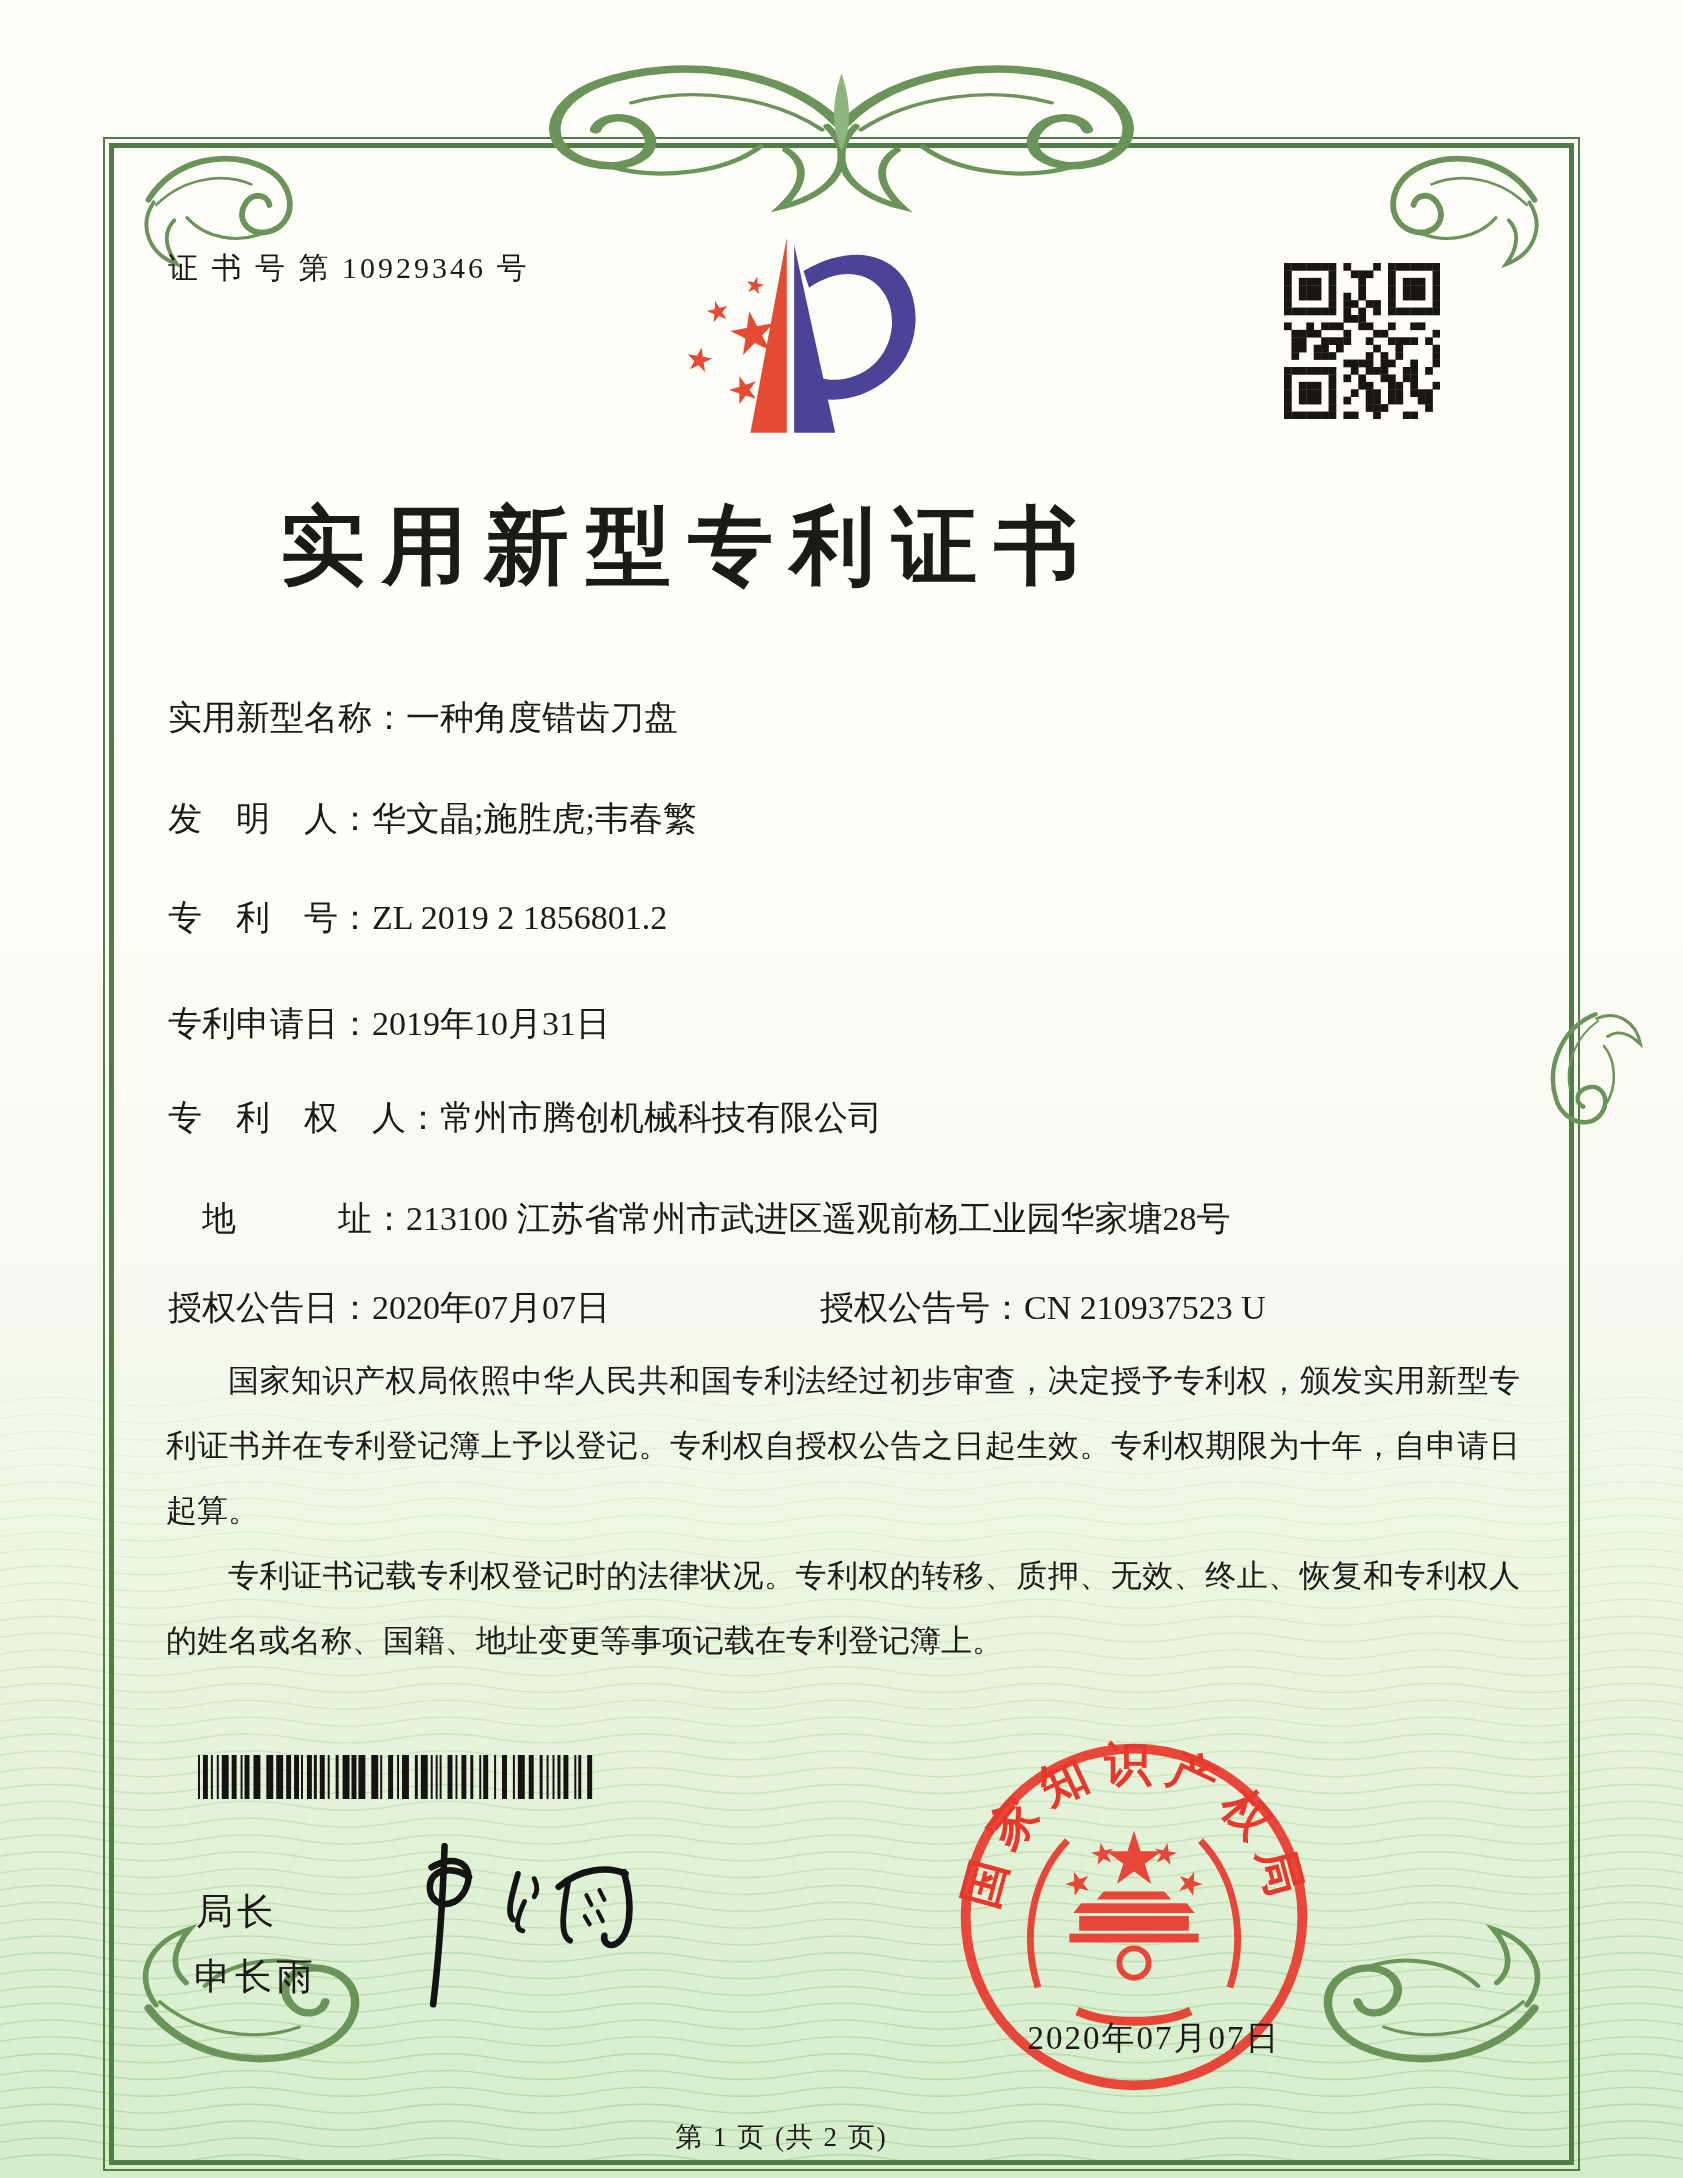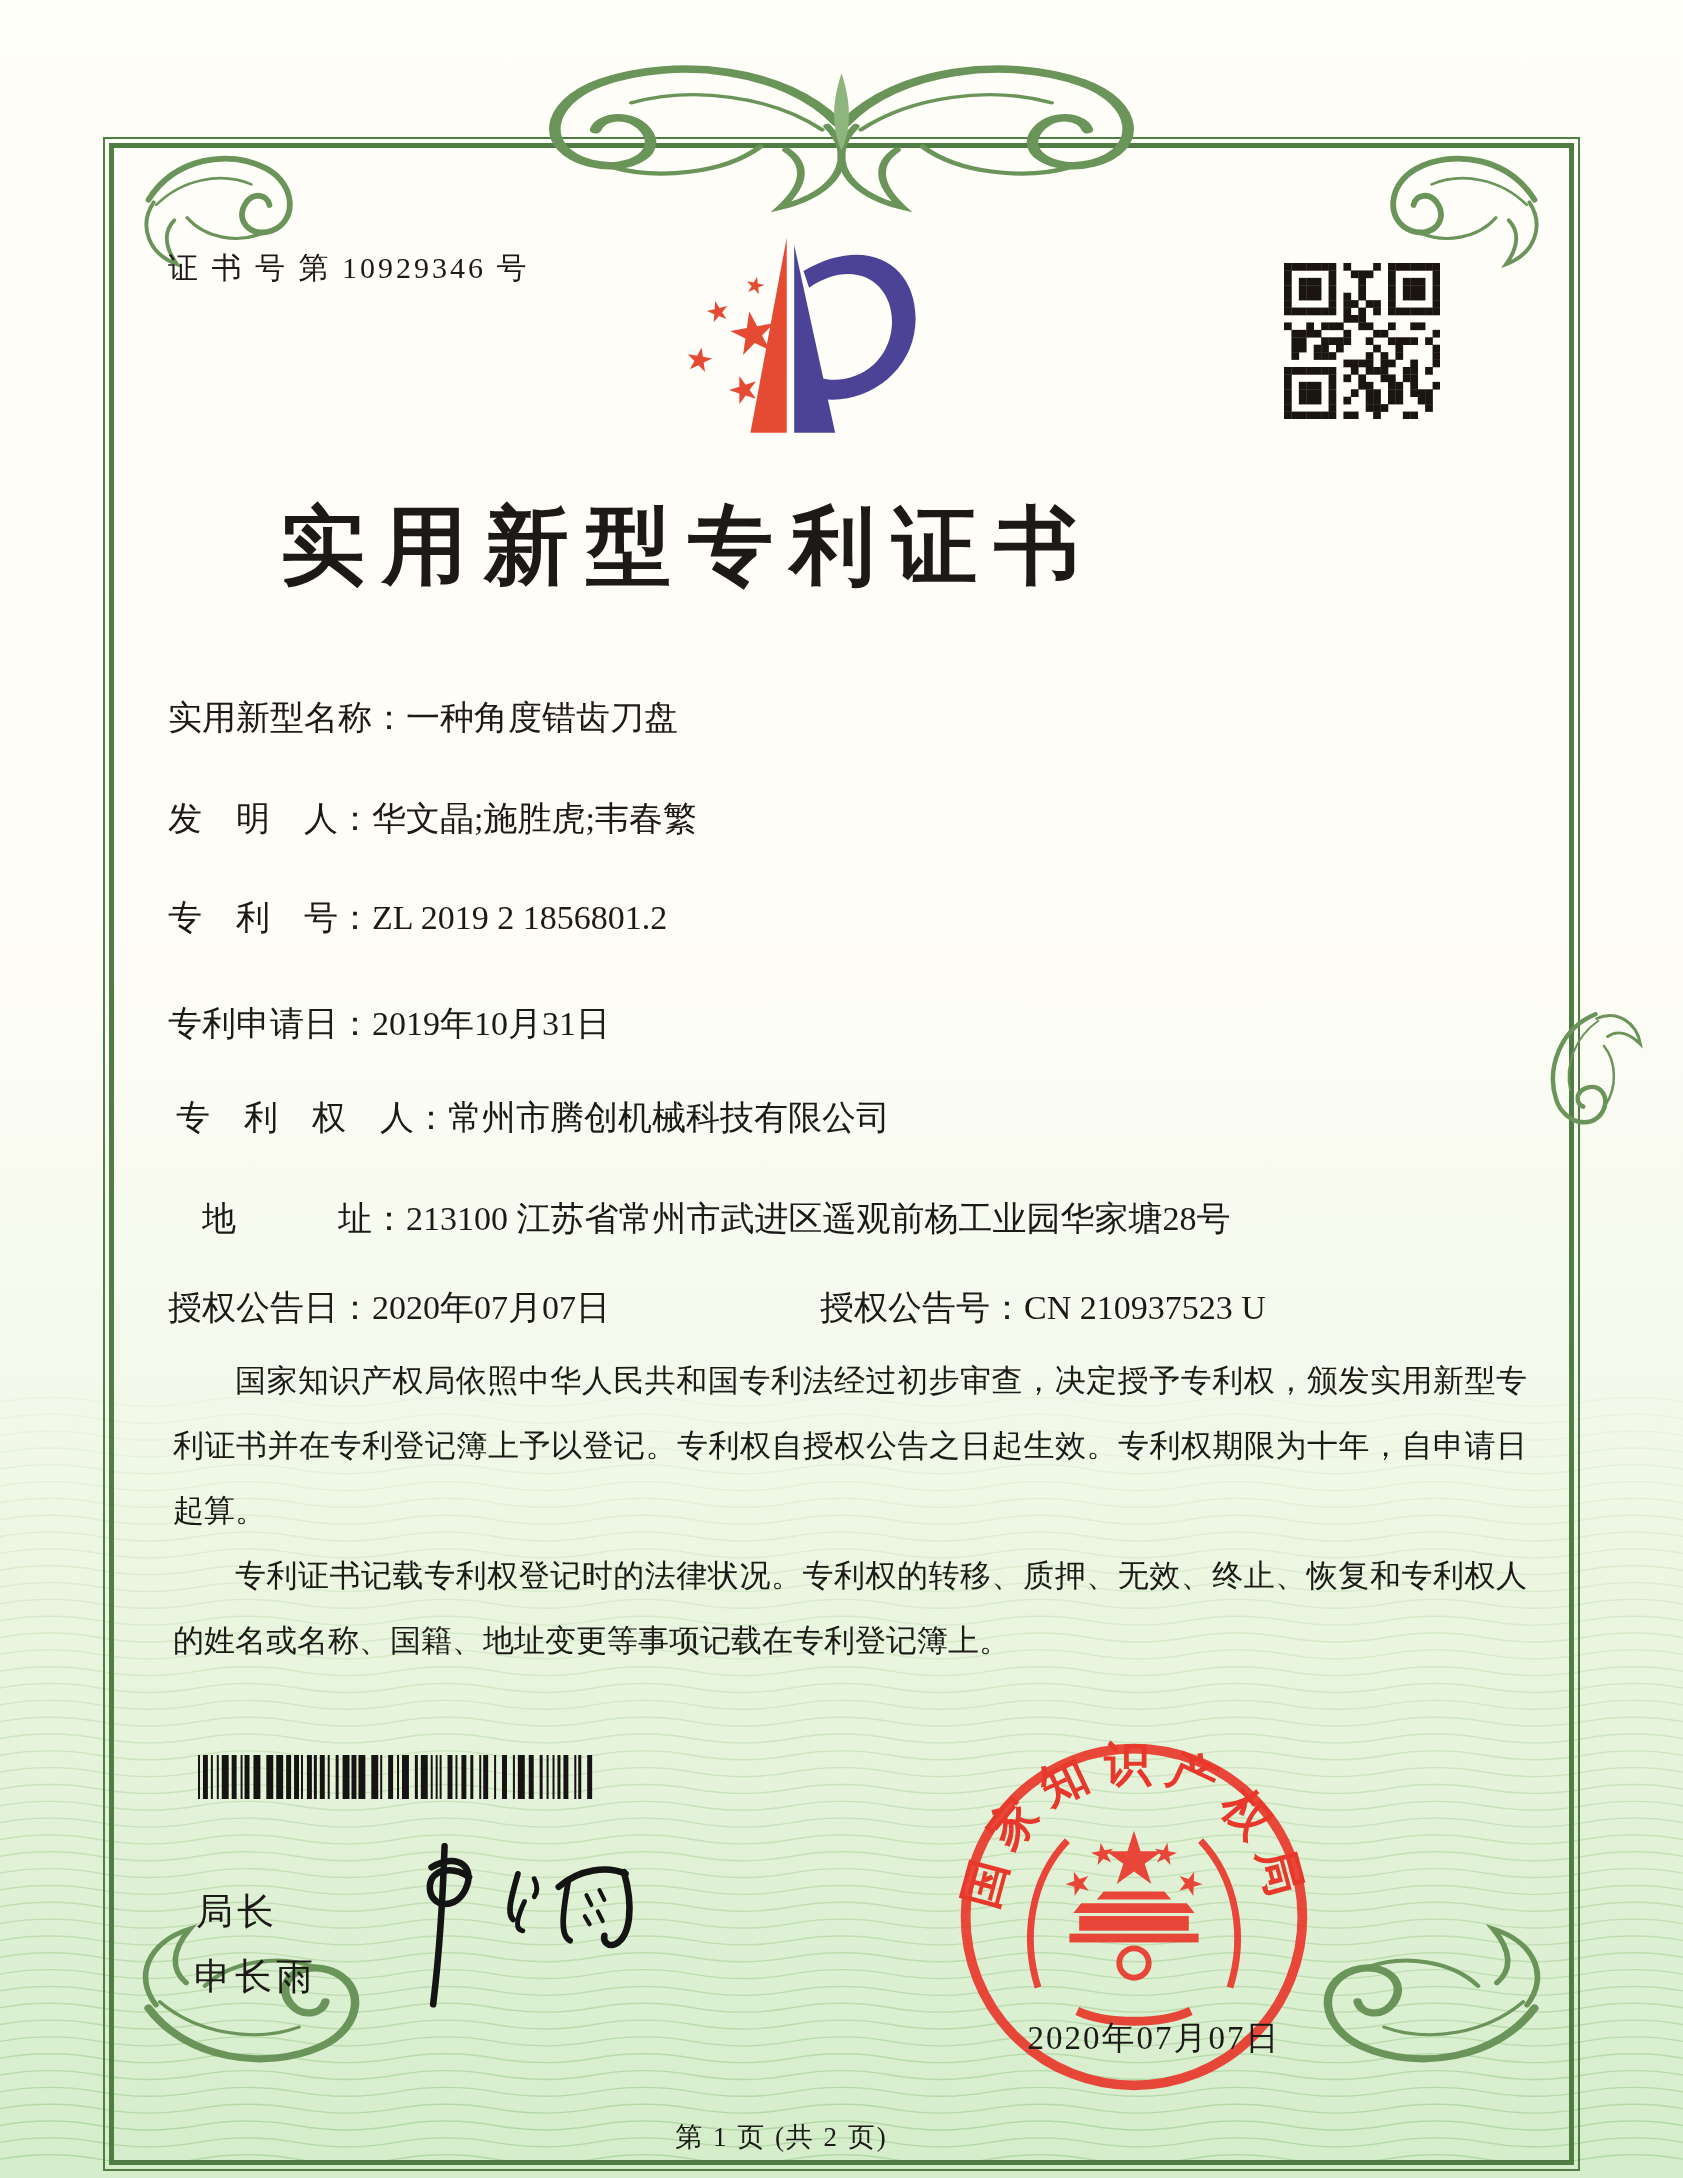--- a/index.html
+++ b/index.html
@@ -16,21 +16,21 @@
   #waves path{fill:none;stroke:var(--waveg);stroke-width:1.4;}
   .frame{position:absolute;left:103px;top:137px;width:1473px;height:2030px;border:2px solid var(--green);}
   .frame-inner{position:absolute;inset:4px;border:5px solid var(--green);}
   .txt{position:absolute;white-space:nowrap;}
   .certno{left:168px;top:248px;font-size:30px;letter-spacing:3px;}
   .title{left:0;top:489px;width:1376px;text-align:center;font-size:85px;font-weight:700;
          letter-spacing:17px;white-space:nowrap;}
   .fieldrow{position:absolute;left:168px;font-size:34px;white-space:nowrap;}
   .fieldrow .lab{white-space:pre;}
   .fieldrow .val{white-space:pre;}
-  .bodytext{position:absolute;left:173px;top:1348px;width:1354px;font-size:31px;
+  .bodytext{position:absolute;left:166px;top:1348px;width:1354px;font-size:31px;
             line-height:65px;text-align:justify;}
   .bodytext p{margin:0;text-indent:62px;}
   #barcode-svg{left:198px;top:1755px;width:408px;height:44px;}
   #barcode-svg rect{fill:#161412;}
   .director-title{left:196px;top:1887px;font-size:37px;font-family:Liberation Sans, sans-serif;letter-spacing:4px;}
   .director-name{left:194px;top:1952px;font-size:37px;font-family:Liberation Mono, monospace;letter-spacing:4px;}
   #sig-svg{left:381px;top:1843px;width:269px;height:166px;}
   #seal-svg{left:948px;top:1731px;width:372px;height:372px;}
   .seal-date{left:976px;top:2016px;width:356px;text-align:center;font-size:33px;letter-spacing:2px;z-index:5;}
   .footer{left:59px;top:2119px;width:1445px;text-align:center;font-size:27px;letter-spacing:2px;}
@@ -358,21 +358,21 @@
   </div>
   <div class="fieldrow" style="top:796px;">
     <span class="lab">发　明　人：</span><span class="val">华文晶;施胜虎;韦春繁</span>
   </div>
   <div class="fieldrow" style="top:895px;">
     <span class="lab">专　利　号：</span><span class="val">ZL 2019 2 1856801.2</span>
   </div>
   <div class="fieldrow" style="top:995px;margin-top:6px;">
     <span class="lab">专利申请日：</span><span class="val">2019年10月31日</span>
   </div>
-  <div class="fieldrow" style="top:1095px;margin-left:8px;">
+  <div class="fieldrow" style="top:1095px;">
     <span class="lab">专　利　权　人：</span><span class="val">常州市腾创机械科技有限公司</span>
   </div>
   <div class="fieldrow" style="top:1196px;margin-left:34px;">
     <span class="lab">地　　　址：</span><span class="val">213100 江苏省常州市武进区遥观前杨工业园华家塘28号</span>
   </div>
   <div class="fieldrow" style="top:1285px;font-family:Liberation Serif, serif;">
     <span class="lab">授权公告日：</span><span class="val">2020年07月07日</span>
   </div>
   <div class="fieldrow" style="top:1285px;left:820px;">
     <span class="lab">授权公告号：</span><span class="val">CN 210937523 U</span>

